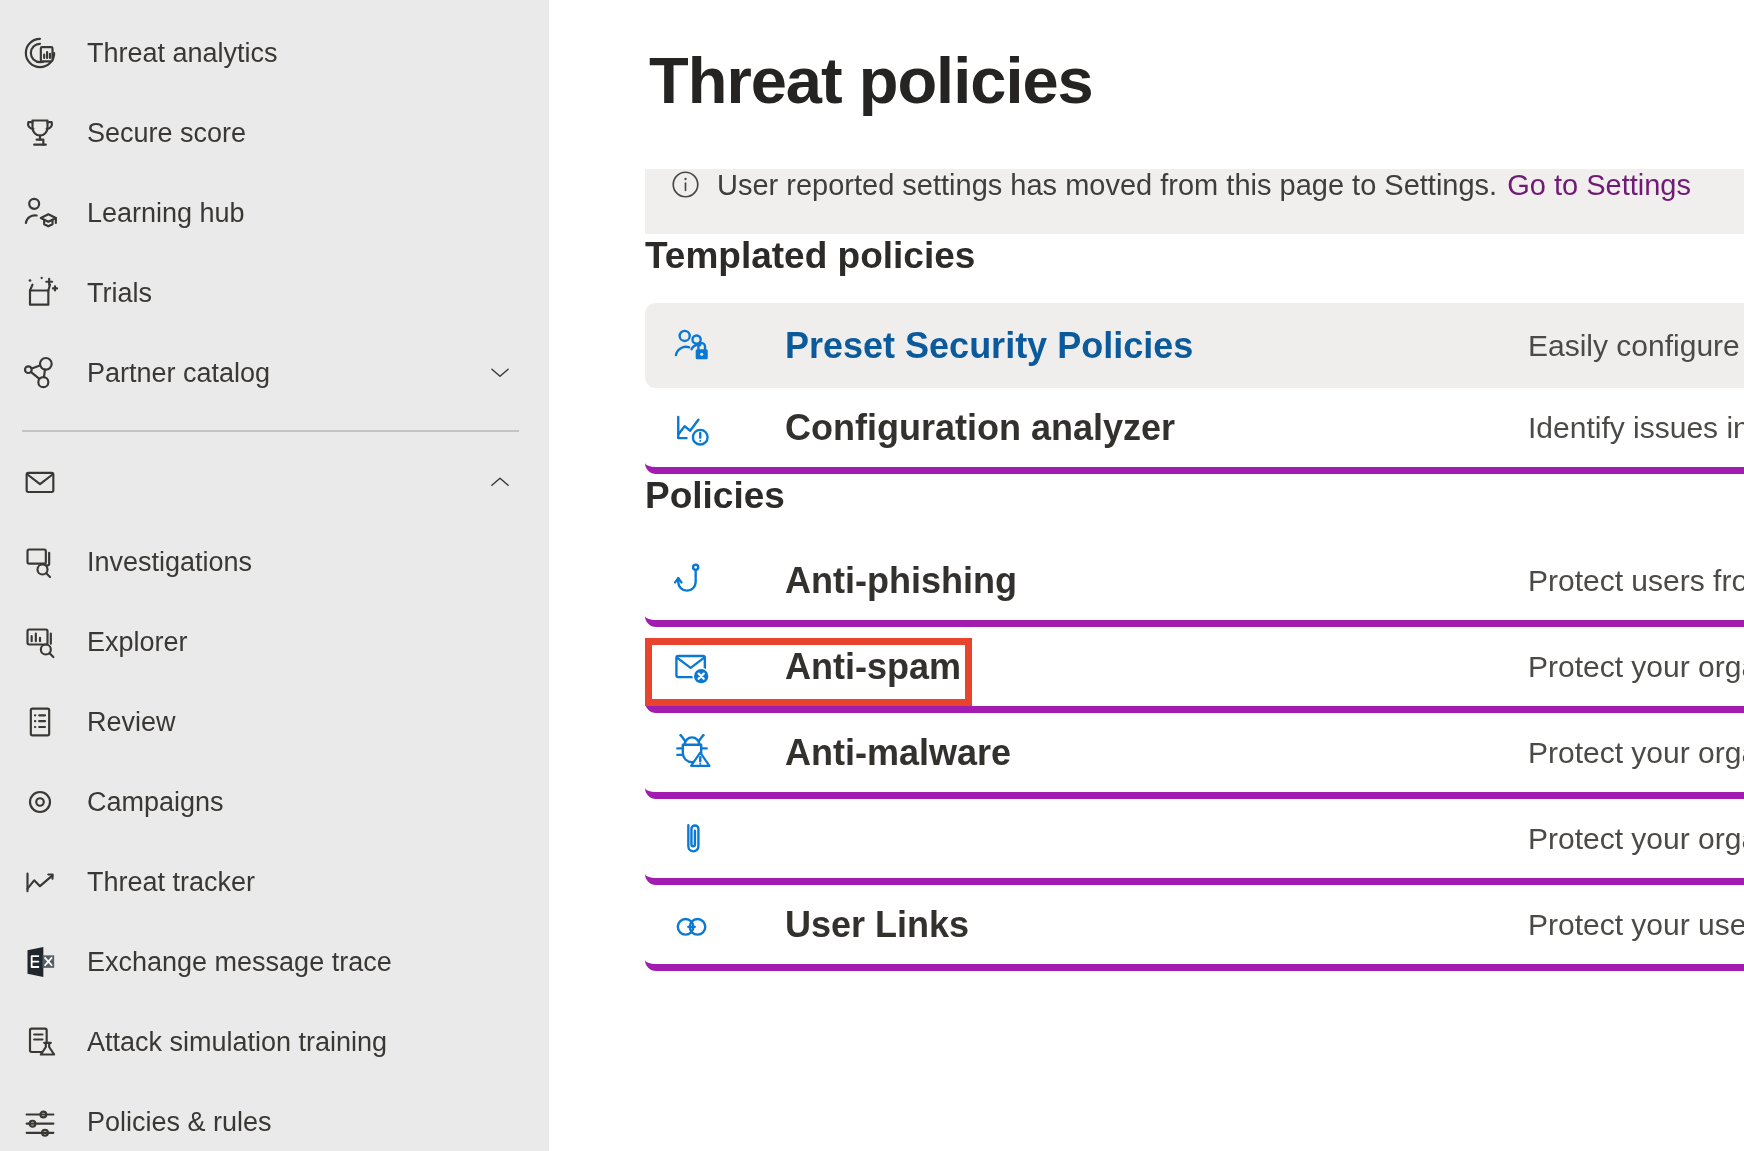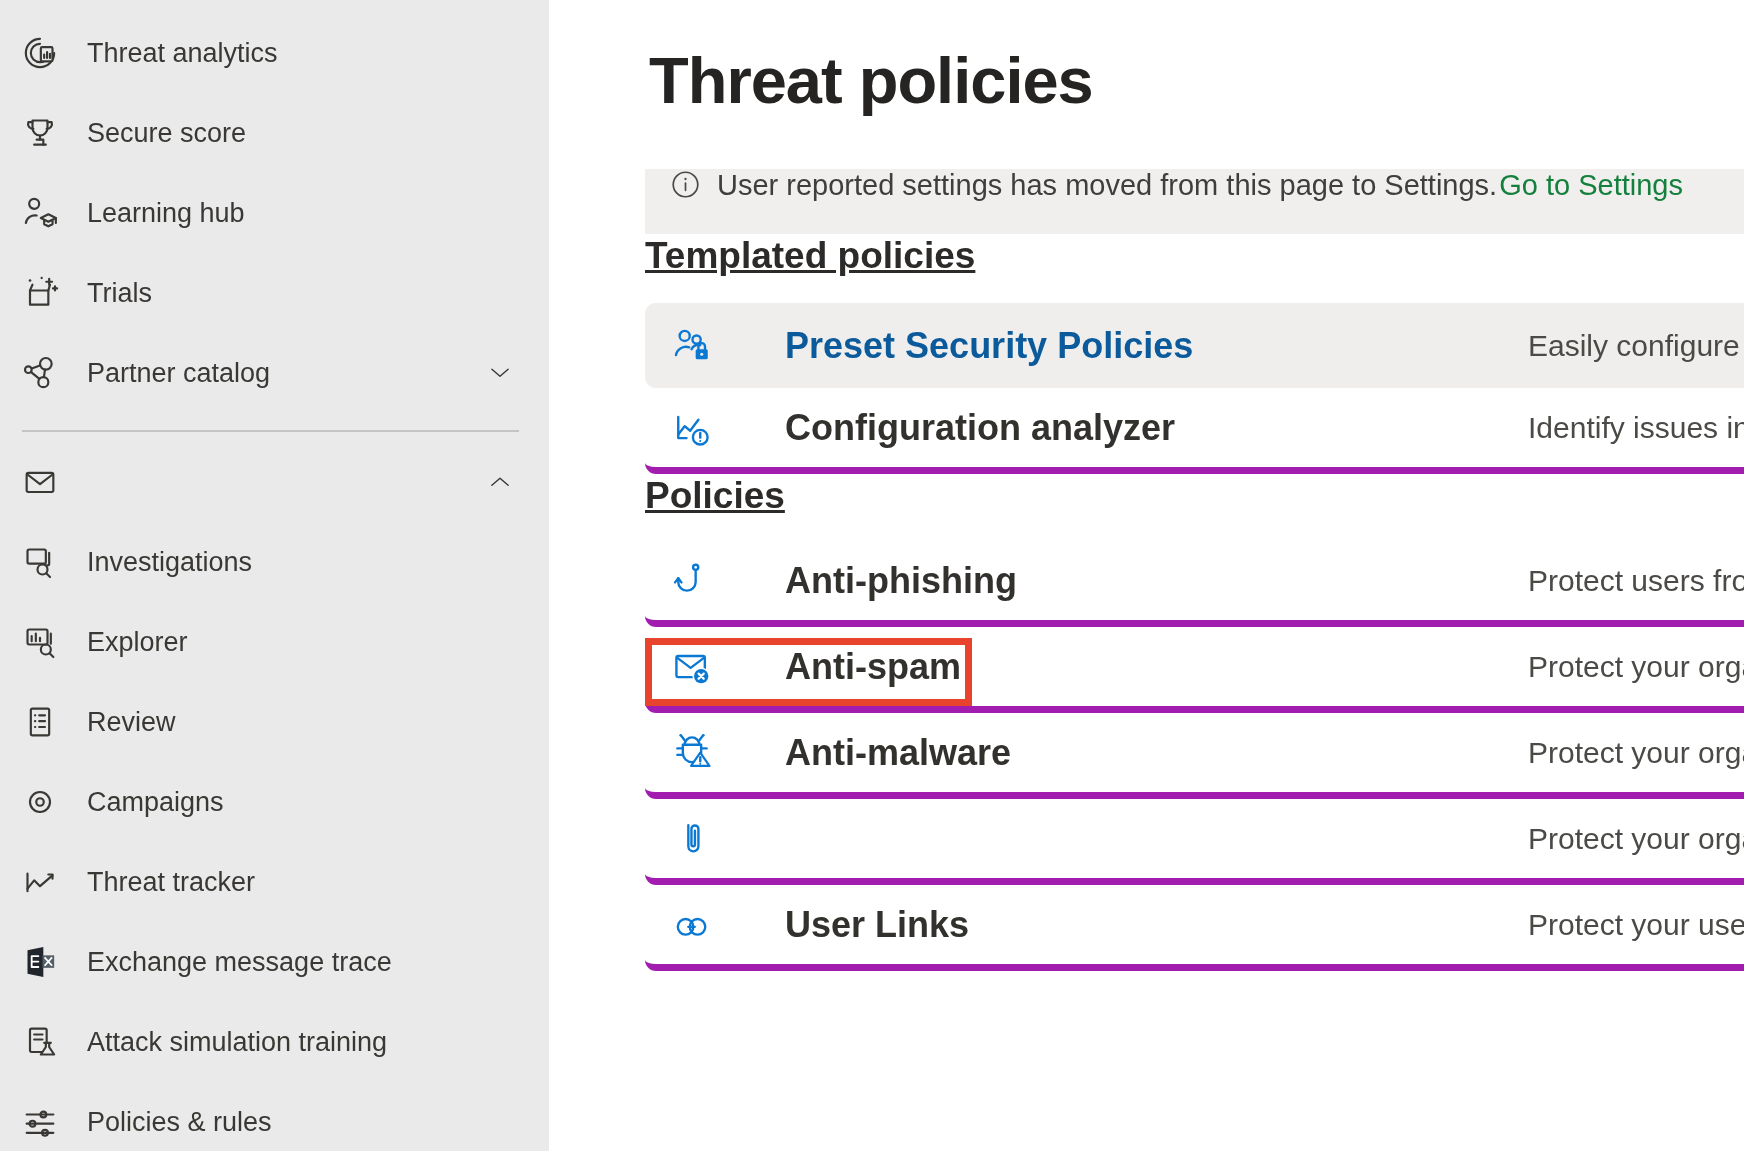--- a/index.html
+++ b/index.html
@@ -40,24 +40,24 @@
     margin:4px;padding-top:46px;font-size:65px;line-height:62px;font-weight:700;
     color:#252423;letter-spacing:-1px;
   }
   .banner{
     margin-top:57px;height:65px;background:#f0efee;display:flex;
     width:1099px;
   }
   .banner .iicon{width:31px;height:31px;margin-left:25px;flex:0 0 31px;color:#4a4847;}
   .banner .iicon svg{width:31px;height:31px;display:block;}
   .banner .btext{margin-left:16px;font-size:29px;color:#403e3c;white-space:nowrap;}
-  .banner .blink{font-size:29px;color:#15803d;margin-left:2px;text-decoration:none;white-space:nowrap;cursor:pointer;}
+  .banner .blink{font-size:29px;color:#701a75;margin-left:10px;text-decoration:none;white-space:nowrap;cursor:pointer;}
 
   h2.sec{
-    margin:0;font-size:37px;line-height:44px;font-weight:700;color:#2d2b29;text-decoration:underline;
+    margin:0;font-size:37px;line-height:44px;font-weight:700;color:#2d2b29;
   }
   .sec-templated{margin-top:76px;}
   .sec-policies{margin-top:92px;}
   .rows-templated{margin-top:25px;}
   .rows-policies{margin-top:23px;}
 
   .prow{
     position:relative;height:86px;box-sizing:border-box;background:#ffffff;width:1318px;border-radius:11px;
   }
   .prow.bordered{border-bottom:7px solid #a21caf;}

